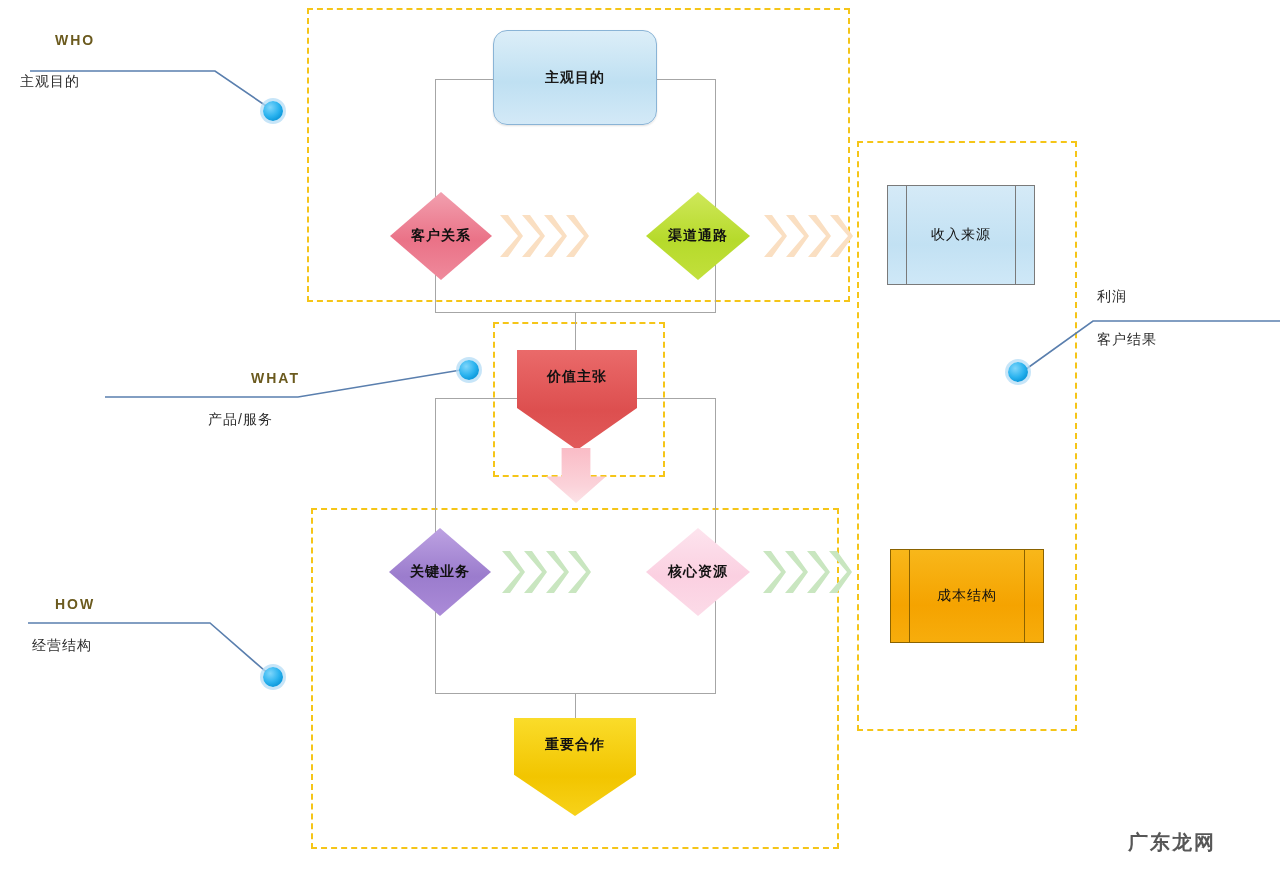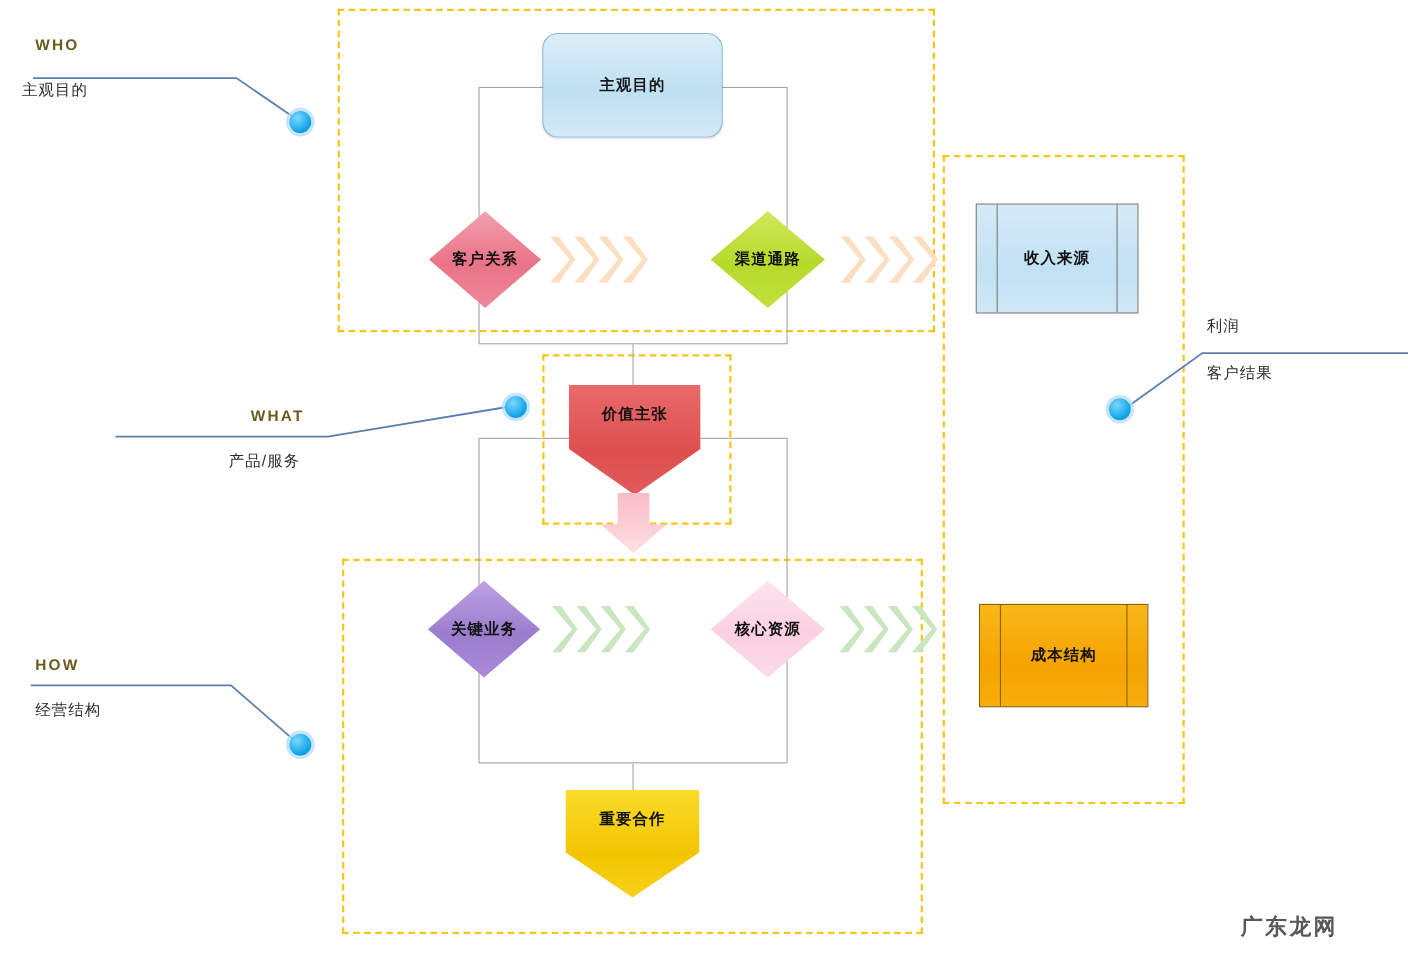--- a/index.html
+++ b/index.html
@@ -63,35 +63,36 @@
 
   .bandbox{
     position:absolute;
     box-sizing:border-box;
     border:1px solid #7a7a7a;
     display:flex;align-items:center;justify-content:center;
   }
   .bandbox .band-l,.bandbox .band-r{
     position:absolute;top:0;bottom:0;width:0;border-left:1px solid #7a7a7a;
   }
-  .bandbox span{font-size:14px;font-weight:bold;color:#111;letter-spacing:1px;}
+  .bandbox span{font-size:14px;font-weight:normal;color:#111;letter-spacing:1px;}
 
   
   .chevrons{position:absolute;display:flex;align-items:center;}
   .chev{
     width:26px;height:48px;
     margin-right:-4px;
   }
 
   
   .callout-title{
     position:absolute;
     font-size:14px;font-weight:bold;color:#6b5a1e;
     letter-spacing:2px;
     white-space:nowrap;
+    margin-left:23px;
   }
   .callout-sub{
     position:absolute;
     font-size:14px;color:#2b2b2b;
     letter-spacing:1px;
     white-space:nowrap;
   }
 
   
   .dot{

